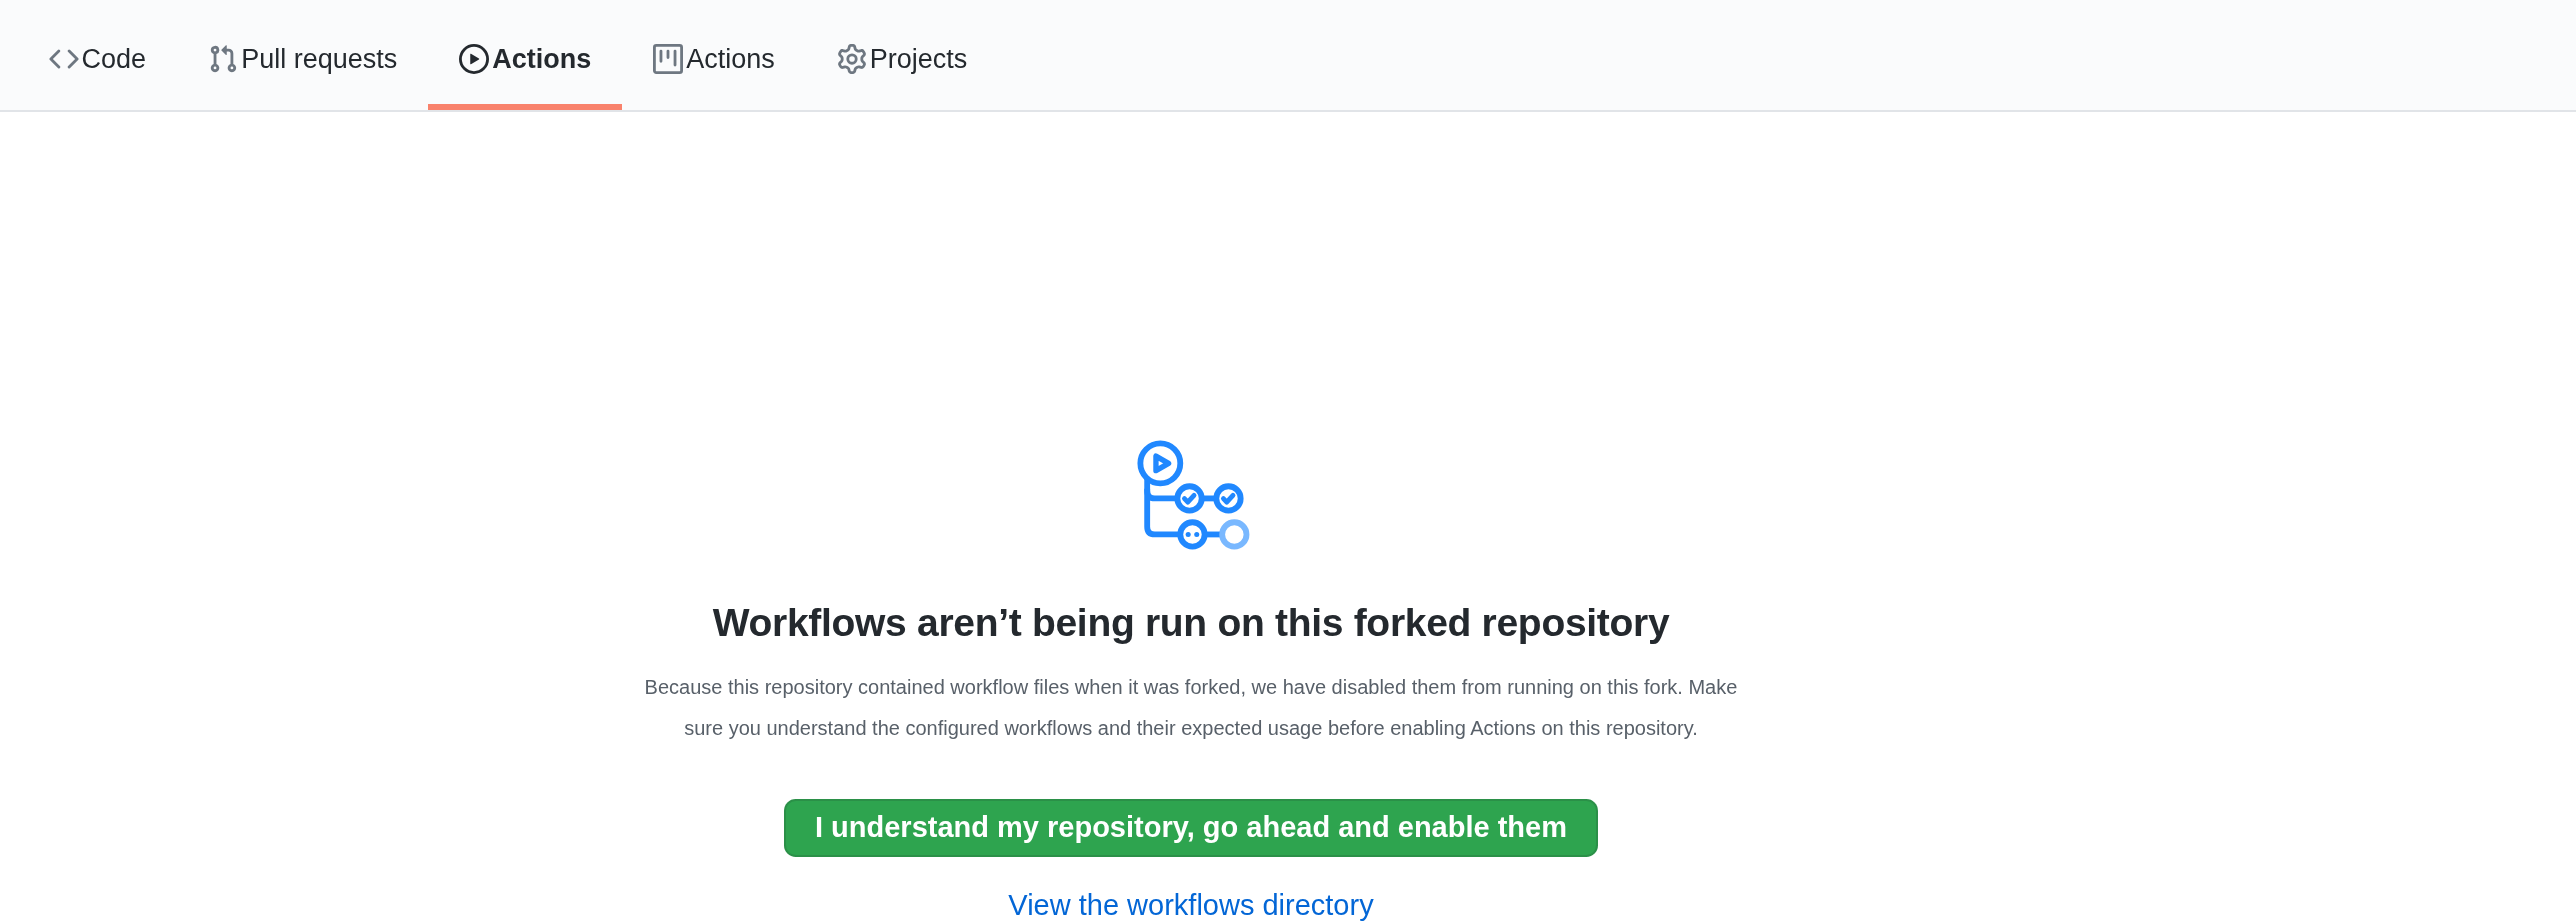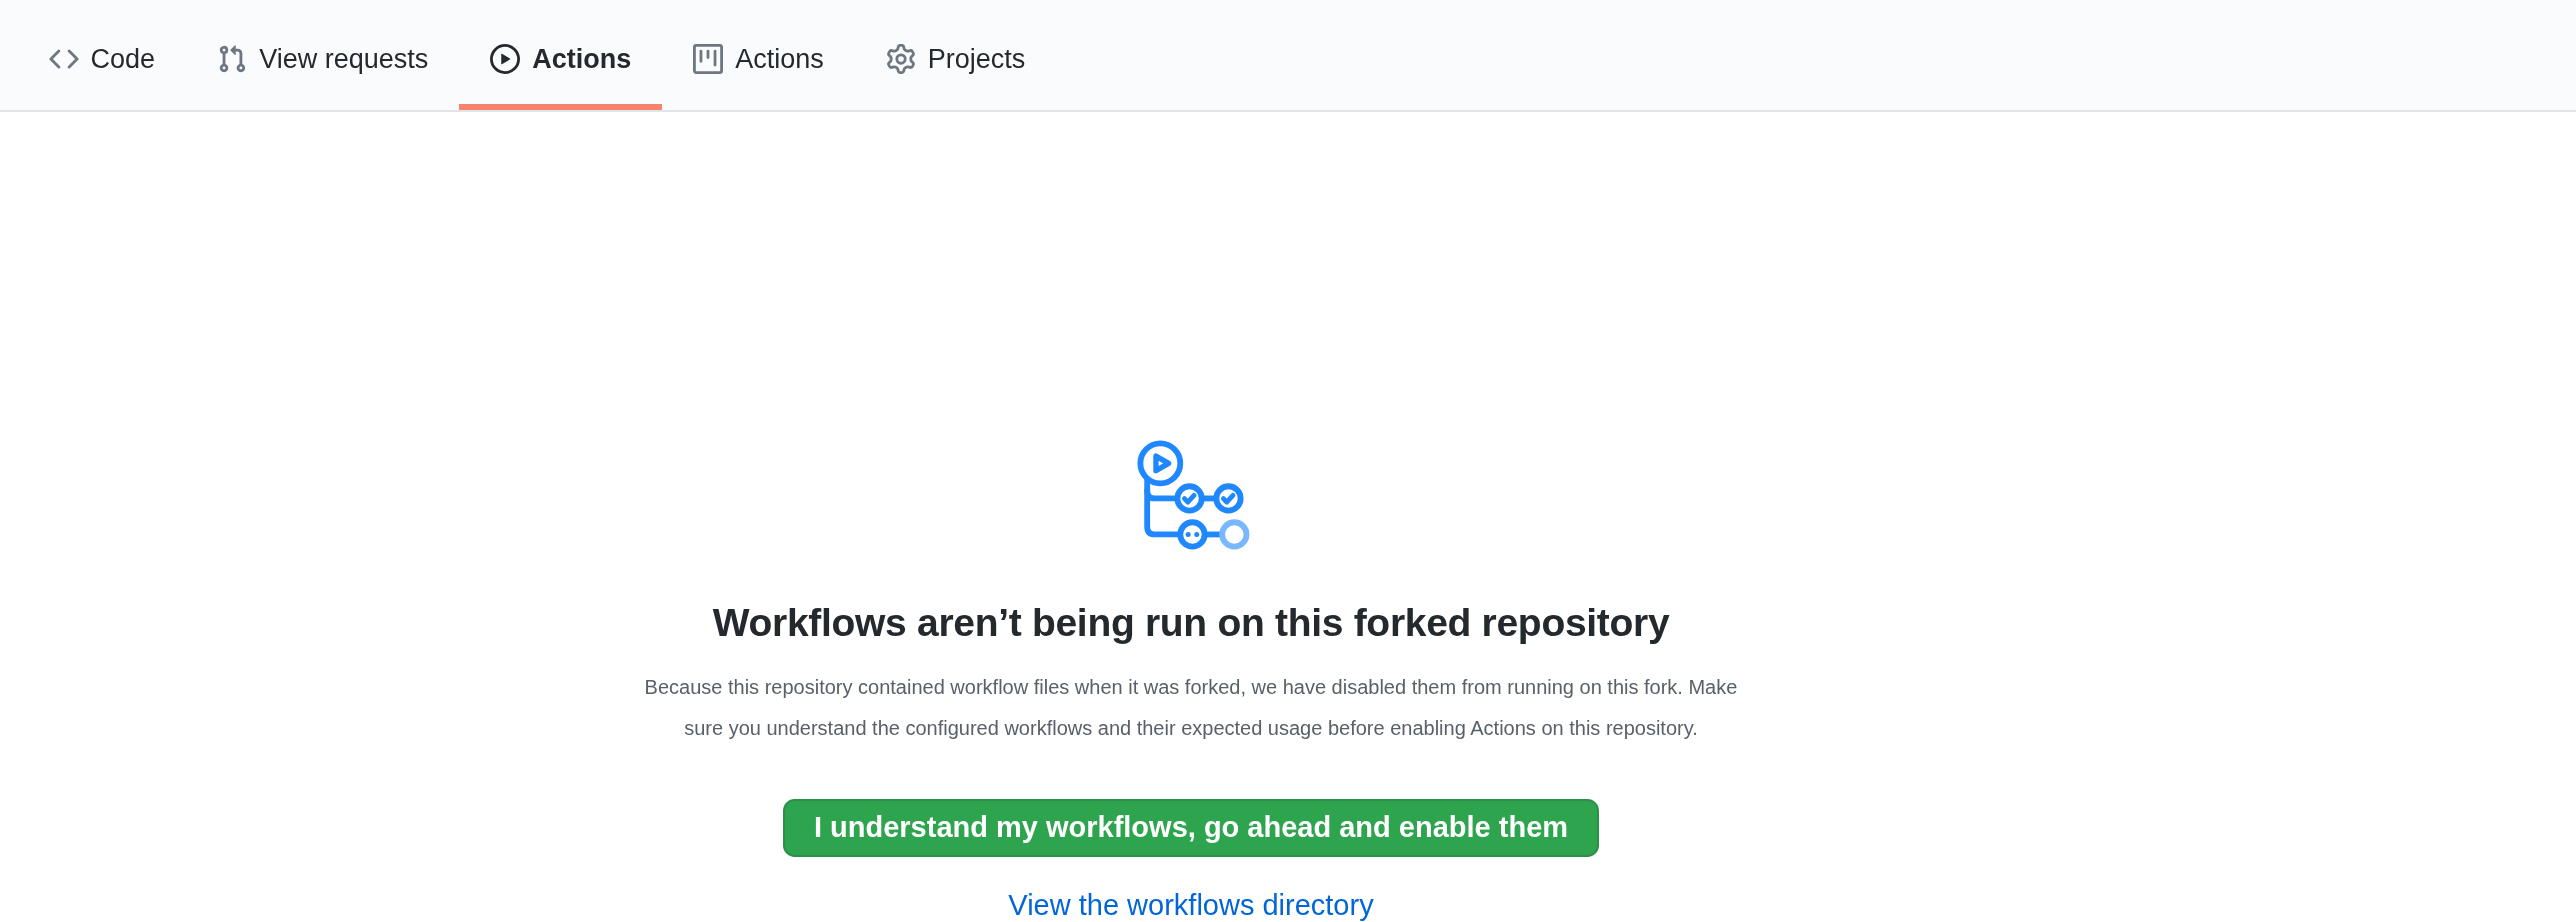--- a/index.html
+++ b/index.html
@@ -14,21 +14,21 @@
     border-bottom:2px solid #e1e4e8;
     display:flex;
     align-items:stretch;
     padding-left:17.6px;
   }
   .tab{
     box-sizing:border-box;
     position:relative;
     display:flex;
     align-items:center;
-    gap:12px;
+    gap:3px;
     padding:8px 31px 0 31px;
     font-size:27px;
     line-height:29px;
     color:#24292e;
     cursor:pointer;
     white-space:nowrap;
   }
   .tab .octicon{width:30px;height:30px;color:#6e7781;flex:0 0 auto;}
   .tab.selected{font-weight:700;align-items:center;}
   .tab.selected .octicon{color:#24292e;}
@@ -105,21 +105,21 @@
       <svg class="octicon" viewBox="0 0 16 16" fill="currentColor" aria-hidden="true">
         <path d="M4.72 3.22a.75.75 0 011.06 1.06L2.06 8l3.72 3.72a.75.75 0 11-1.06 1.06L.47 8.53a.75.75 0 010-1.06l4.25-4.25zm6.56 0a.75.75 0 10-1.06 1.06L13.94 8l-3.72 3.72a.75.75 0 101.06 1.06l4.25-4.25a.75.75 0 000-1.06l-4.25-4.25z"></path>
       </svg>
       <span>Code</span>
     </div>
 
     <div class="tab">
       <svg class="octicon" viewBox="0 0 16 16" fill="currentColor" aria-hidden="true">
         <path d="M7.177 3.073L9.573.677A.25.25 0 0110 .854v4.792a.25.25 0 01-.427.177L7.177 3.427a.25.25 0 010-.354zM3.75 2.5a.75.75 0 100 1.5.75.75 0 000-1.5zm-2.25.75a2.25 2.25 0 113 2.122v5.256a2.251 2.251 0 11-1.5 0V5.372A2.25 2.25 0 011.5 3.25zM11 2.5h-1V4h1a1 1 0 011 1v5.628a2.251 2.251 0 101.5 0V5A2.5 2.5 0 0011 2.5zm1 10.25a.75.75 0 111.5 0 .75.75 0 01-1.5 0zM3.75 12a.75.75 0 100 1.5.75.75 0 000-1.5z"></path>
       </svg>
-      <span>View requests</span>
+      <span>Pull requests</span>
     </div>
 
     <div class="tab selected">
       <svg class="octicon" viewBox="0 0 16 16" fill="currentColor" aria-hidden="true">
         <path d="M1.5 8a6.5 6.5 0 1113 0 6.5 6.5 0 01-13 0zM8 0a8 8 0 100 16A8 8 0 008 0zM6.379 5.227A.25.25 0 006 5.442v5.117a.25.25 0 00.379.214l4.264-2.559a.25.25 0 000-.428L6.379 5.227z"></path>
       </svg>
       <span>Actions</span>
     </div>
 
     <div class="tab">
@@ -160,20 +160,20 @@
         <circle cx="57.6" cy="97" r="2.6" fill="#2088ff"></circle>
         <circle cx="66.4" cy="97" r="2.6" fill="#2088ff"></circle>
         <circle cx="105" cy="97" r="12.5" stroke="#79b8ff" stroke-width="6" fill="#ffffff"></circle>
       </svg>
 
       <h1 class="bs-title">Workflows aren’t being run on this forked repository</h1>
 
       <p class="bs-desc">Because this repository contained workflow files when it was forked, we have disabled them from running on this fork. Make
 sure you understand the configured workflows and their expected usage before enabling Actions on this repository.</p>
 
-      <button class="bs-button">I understand my workflows, go ahead and enable them</button>
+      <button class="bs-button">I understand my repository, go ahead and enable them</button>
 
       <a class="bs-link" href="#">View the workflows directory</a>
 
     </div>
   </main>
 </div>
 
 
 </body></html>

